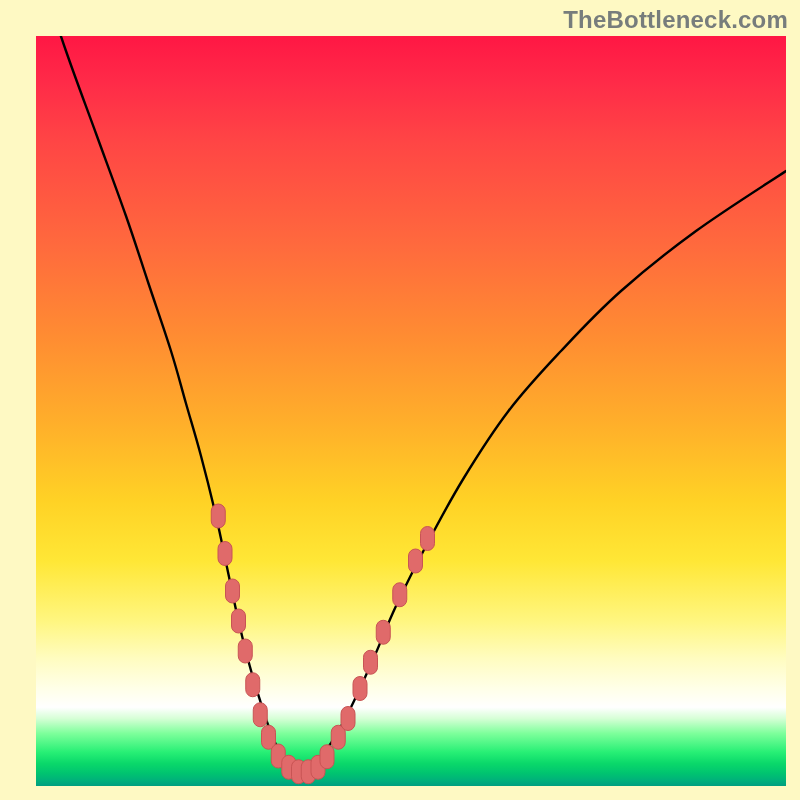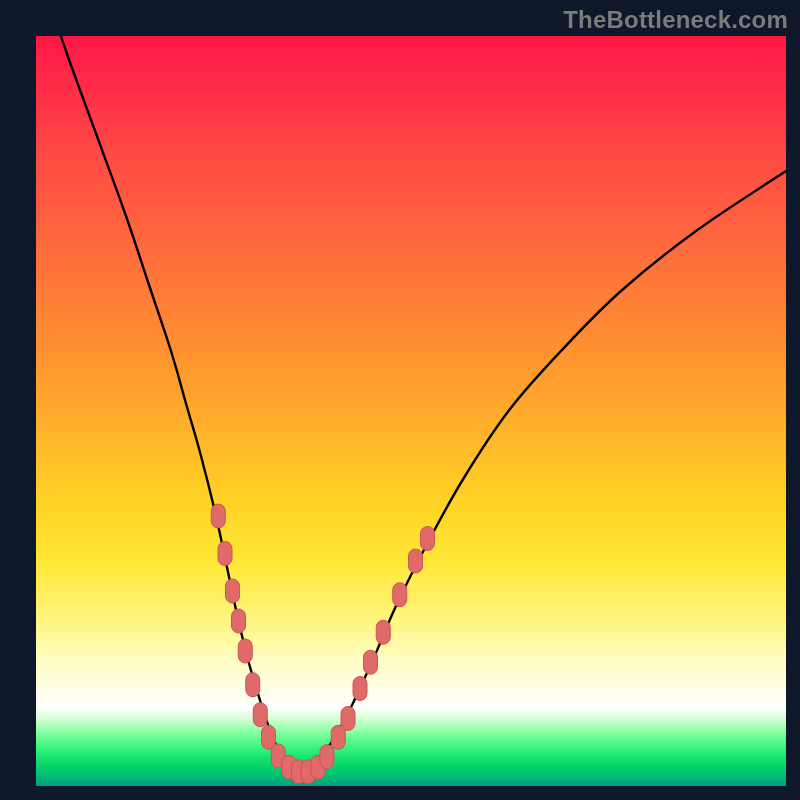--- a/index.html
+++ b/index.html
@@ -10,21 +10,21 @@
     background: #000;
     overflow: hidden;
     font-family: Arial, Helvetica, sans-serif;
   }
   .frame {
     position: absolute;
     left: 0;
     top: 0;
     width: 800px;
     height: 800px;
-    background: #0f172a;
+    background: #fef9c3;
   }
   .plot-area {
     position: absolute;
     left: 36px;
     top: 36px;
     width: 750px;
     height: 750px;
     overflow: hidden;
   }
   .gradient {

